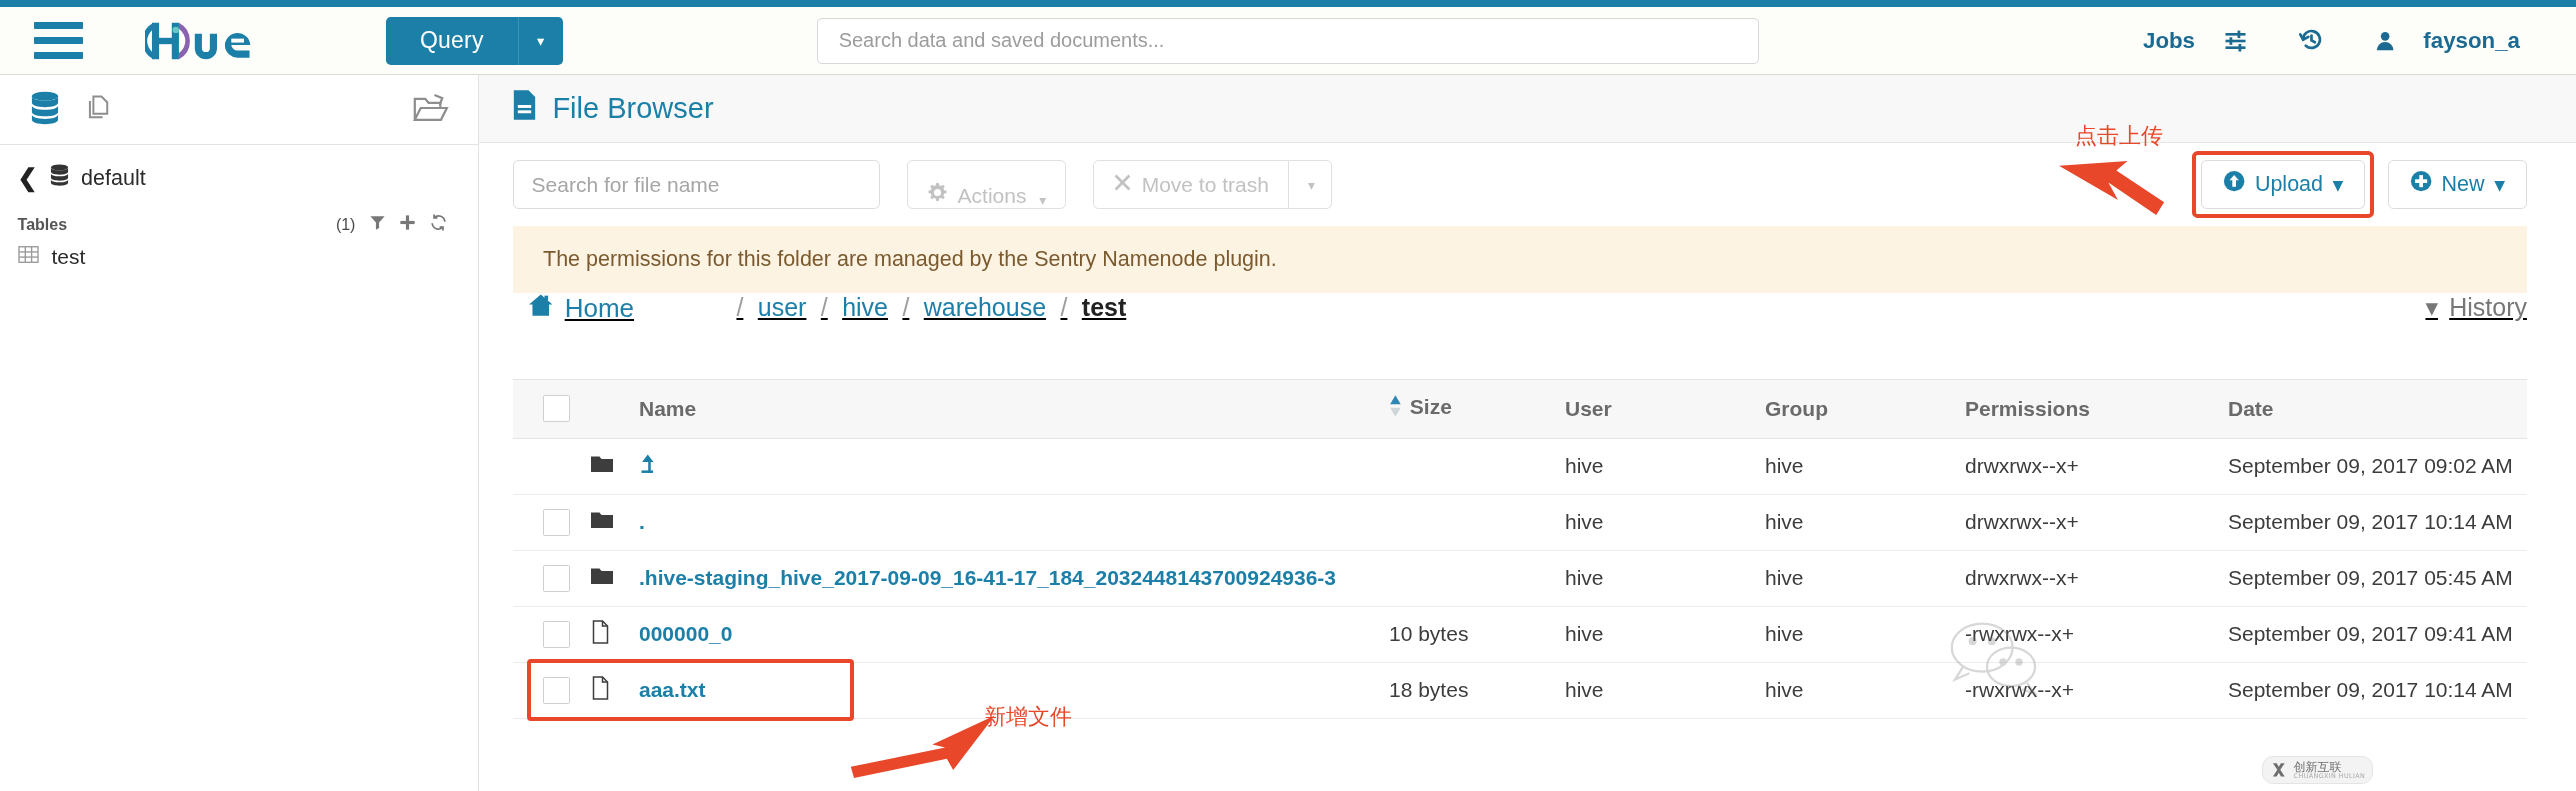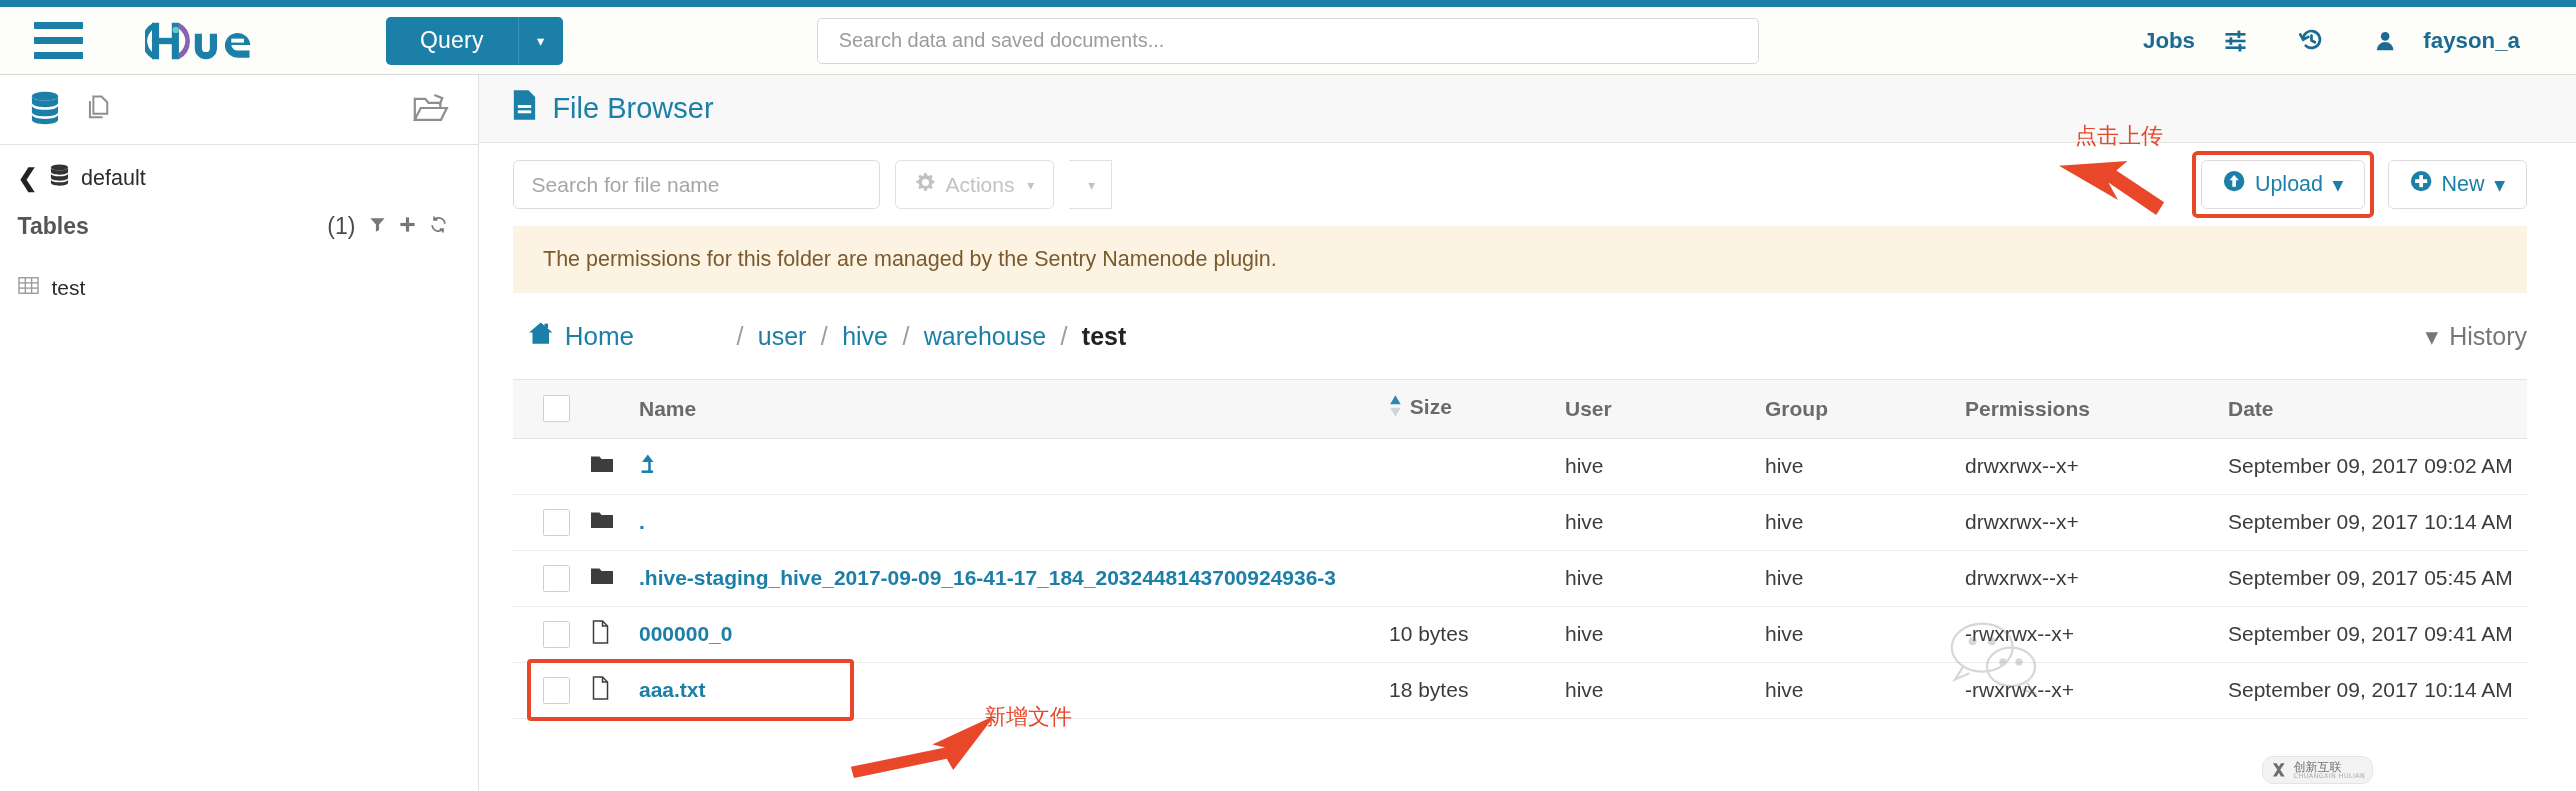--- a/index.html
+++ b/index.html
@@ -66,21 +66,21 @@
   }
   .sb-toolbar {
     height:70px; border-bottom:0.8px solid #e2e2e2;
     display:flex; align-items:center; padding:0 29px;
   }
   .sb-toolbar .left-ico { display:flex; align-items:center; gap:22.3px; }
   .sb-toolbar .right-ico { margin-left:auto; }
   .sb-body { padding:19px 24px 0 17.6px; }
   .sb-db { display:flex; align-items:center; gap:11.2px; font-size:21.5px; color:#2b2b2b; margin-bottom:21px; cursor:pointer; }
   .sb-db .chev { color:#222; font-size:24px; font-weight:bold; line-height:1; }
-  .sb-tables-hdr { display:flex; align-items:center; font-size:23px; color:#555; font-weight:bold; margin-bottom:36px; padding-right:6.4px; }
+  .sb-tables-hdr { display:flex; align-items:center; font-size:16px; color:#555; font-weight:bold; margin-bottom:9px; padding-right:6.4px; }
   .sb-tables-hdr .cnt { margin-left:auto; font-weight:normal; color:#4a4a4a; }
   .sb-tables-hdr .acts { display:flex; align-items:center; gap:11.2px; margin-left:12.8px; color:#777; }
   .sb-table-row { display:flex; align-items:center; gap:12.8px; font-size:21px; color:#2b2b2b; cursor:pointer; }
 
   
   .main { position:absolute; top:75px; left:479px; width:2097px; height:717px; background:#fff; }
 
   .page-head {
     height:68px; background:#f8f8f8; border-bottom:0.8px solid #e4e4e4;
     display:flex; align-items:center; padding-left:32px;
@@ -98,21 +98,21 @@
 
   .btn {
     height:49px; border:0.8px solid #e0e0e0; border-radius:5.6px; background:#fff;
     display:flex; align-items:center; gap:9.6px; padding:0 19px;
     font-size:21px; color:#c2c2c2; cursor:pointer; white-space:nowrap;
   }
   .btn .caret { font-size:13.6px; margin-left:3.2px; }
   .btn-group { display:flex; }
   .btn-group .btn:first-child { border-top-right-radius:0; border-bottom-right-radius:0; }
   .btn-group .btn:last-child { border-top-left-radius:0; border-bottom-left-radius:0; border-left:0; padding:0 16px; }
-  .ml34 { margin-left:15px; }
+  .ml34 { margin-left:27px;align-items:flex-end; }
 
   .right-actions { position:absolute; right:49px; display:flex; align-items:center; gap:22.3px; }
   .btn-primary-outline {
     height:49px; border:0.8px solid #dcdcdc; border-radius:5.6px; background:#fff;
     display:flex; align-items:center; gap:9.6px; padding:0 21px;
     font-size:21.5px; color:#1b7fa8; cursor:pointer; white-space:nowrap;
   }
   .upload-wrap { position:relative; }
   .hl-box {
     position:absolute; left:-8.8px; top:-8.8px; right:-8.8px; bottom:-8.8px;
@@ -120,21 +120,21 @@
   }
 
   
   .warning {
     margin:0 49px 0 34px; height:67px; background:#fcf3e3;
     display:flex; align-items:center; padding-left:30px;
     color:#7a5a2e; font-size:21.5px;
   }
 
   
-  .crumb-row { height:86px; display:flex; align-items:center; padding:0 49px 0 49px; position:relative; }
+  .crumb-row { height:86px; display:flex; align-items:flex-start; padding:0 49px 0 49px; position:relative;text-decoration:underline; }
   .crumb-home { display:flex; align-items:center; gap:11.2px; color:#1b7fa8; font-size:26px; cursor:pointer; }
   .crumbs { display:flex; align-items:center; margin-left:88px; gap:0; font-size:25px; }
   .crumbs .sep { color:#9d9d9d; margin:0 14.4px; }
   .crumbs a { color:#1b7fa8; text-decoration:none; cursor:pointer; }
   .crumbs .cur { color:#222; font-weight:bold; }
   .history { margin-left:auto; display:flex; align-items:center; gap:11.2px; color:#777; font-size:25px; cursor:pointer; }
 
   
   .tbl-wrap { margin:0 49px 0 34px; }
   table.files { width:100%; border-collapse:collapse; table-layout:fixed; }
@@ -366,20 +366,28 @@
         <span>
           <svg width="21" height="21" viewBox="0 0 24 24" fill="#c2c2c2">
             <path d="M12 8 a4 4 0 1 0 0 8 a4 4 0 0 0 0 -8 z M10.6 1 h2.8 l.5 2.6 2.2 .9 2.2 -1.5 2 2 -1.5 2.2 .9 2.2 2.6 .5 v2.8 l-2.6 .5 -.9 2.2 1.5 2.2 -2 2 -2.2 -1.5 -2.2 .9 -.5 2.6 h-2.8 l-.5 -2.6 -2.2 -.9 -2.2 1.5 -2 -2 1.5 -2.2 -.9 -2.2 -2.6 -.5 v-2.8 l2.6 -.5 .9 -2.2 -1.5 -2.2 2 -2 2.2 1.5 2.2 -.9 z"></path>
           </svg>
         </span>
         <span>Actions</span>
         <span class="caret">▾</span>
       </div>
 
       <div class="btn-group ml34">
+        <div class="btn">
+          <span>
+            <svg width="19" height="19" viewBox="0 0 24 24" fill="#c2c2c2">
+              <path d="M4.5 2 L12 9.5 L19.5 2 L22 4.5 L14.5 12 L22 19.5 L19.5 22 L12 14.5 L4.5 22 L2 19.5 L9.5 12 L2 4.5 z"></path>
+            </svg>
+          </span>
+          <span>Move to trash</span>
+        </div>
         <div class="btn">
           <span class="caret">▾</span>
         </div>
       </div>
 
       <div class="right-actions">
         <div class="upload-wrap">
           <div class="btn-primary-outline">
             <span>
               <svg width="22.3" height="22.3" viewBox="0 0 24 24" fill="#1b7fa8">

